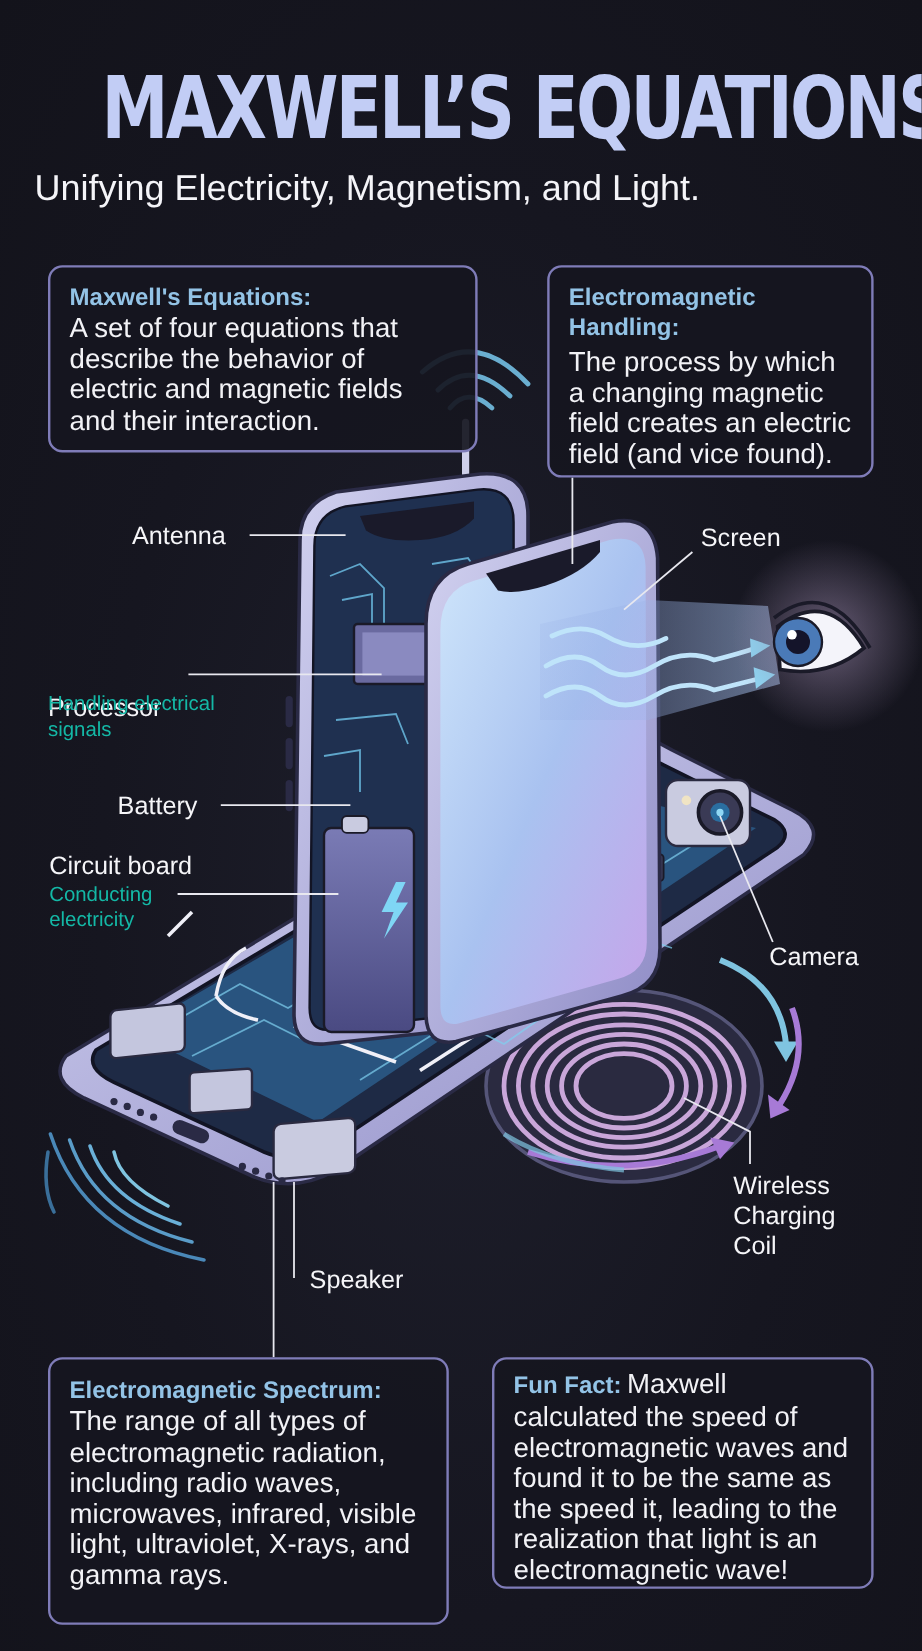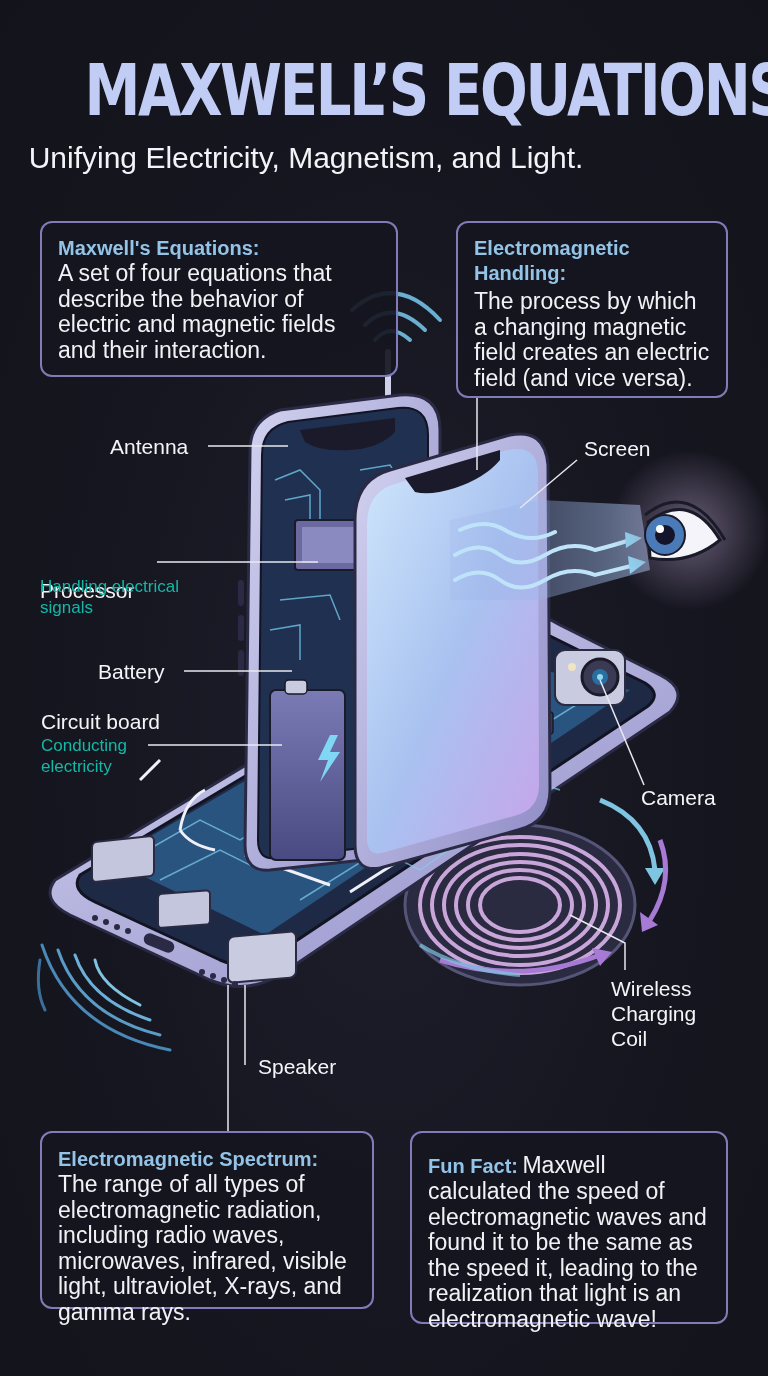--- a/index.html
+++ b/index.html
@@ -11,23 +11,23 @@
       color: #c2cdf5; transform: scaleX(0.78); transform-origin: 384px 0; line-height: 80px; white-space: nowrap; }
     .subtitle { position: absolute; left: 0; width: 612px; top: 138px; text-align: center;
       font-size: 30px; color: #f4f4f8; line-height: 40px; white-space: nowrap; }
     .box { position: absolute; border: 2px solid #7f7cb8; border-radius: 12px; background: rgba(22,22,32,0.92); padding: 13px 16px 0 16px; }
     .box .h { color: #93c3e6; font-weight: bold; font-size: 20px; line-height: 25px; }
     .box .t { color: #f2f2f6; font-size: 23px; line-height: 25.5px; }
     .box .h.inline { display: inline; }
     .box .t.inline { display: inline; }
     #box-eq { left: 40px; top: 221px; width: 358px; height: 156px; }
     #box-ind { left: 456px; top: 221px; width: 272px; height: 177px; }
-    #box-spec { left: 40px; top: 1131px; width: 334px; height: 178px; }
+    #box-spec { left: 40px; top: 1131px; width: 334px; height: 223px; }
     #box-fact { left: 410px; top: 1131px; width: 318px; height: 193px; }
-    #box-fact { padding-top: 20px; }
+    #box-fact { padding-top: 8px; }
     #box-spec { padding-top: 14px; }
     .label { position: absolute; color: #f5f5f8; font-size: 21px; line-height: 25px; white-space: nowrap; }
     .sublabel { position: absolute; color: #14b8a6; font-size: 17px; line-height: 21px; }
     svg.art { position: absolute; left: 0; top: 0; }
   </style>
 </head>
 <body>
 
 <div class="bg"></div>
 
@@ -200,21 +200,21 @@
   </g>
 </svg>
 
 <div class="box" id="box-eq">
   <div class="h">Maxwell's Equations:</div>
   <div class="t">A set of four equations that describe the behavior of electric and magnetic fields and their interaction.</div>
 </div>
 
 <div class="box" id="box-ind">
   <div class="h" style="width:190px;">Electromagnetic Handling:</div>
-  <div class="t" style="margin-top:3px;">The process by which a changing magnetic field creates an electric field (and vice versa).</div>
+  <div class="t" style="margin-top:3px;">The process by which a changing magnetic field creates an electric field (and vice found).</div>
 </div>
 
 <div class="box" id="box-spec">
   <div class="h">Electromagnetic Spectrum:</div>
   <div class="t" style="width:290px;">The range of all types of electromagnetic radiation, including radio waves, microwaves, infrared, visible light, ultraviolet, X-rays, and gamma rays.</div>
 </div>
 
 <div class="box" id="box-fact">
   <span class="h inline">Fun Fact:</span>
   <span class="t inline"> </span>

